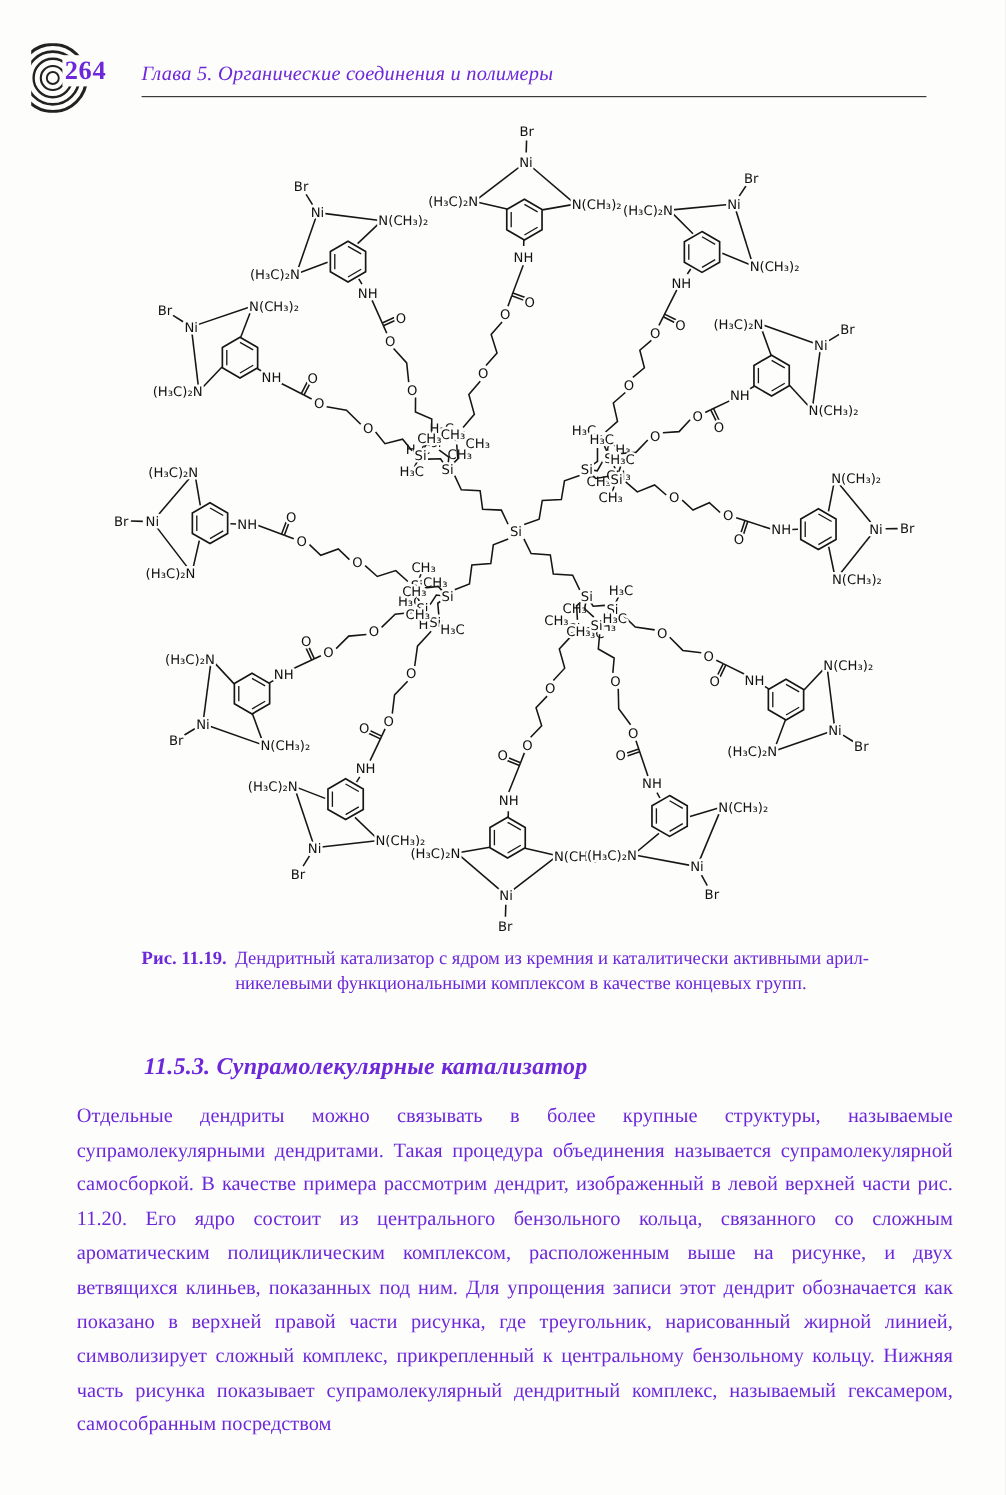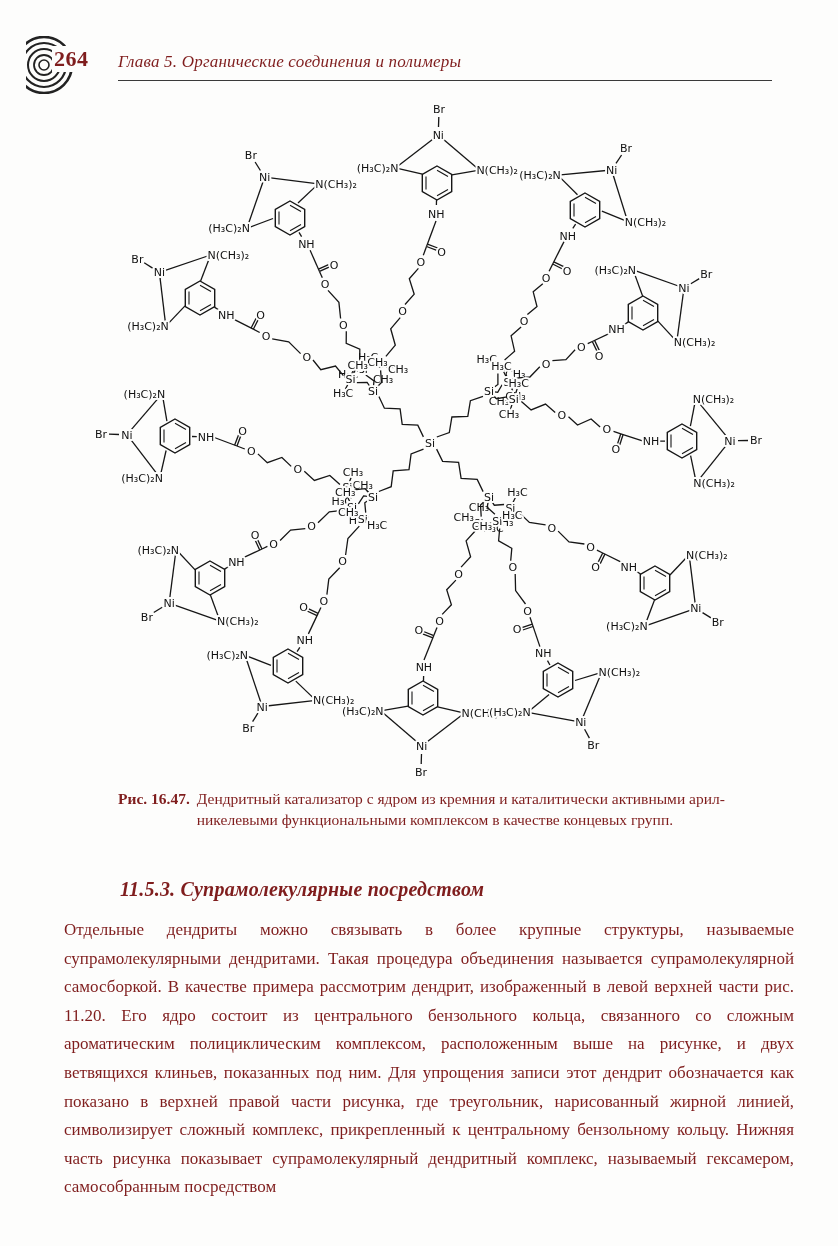--- a/index.html
+++ b/index.html
@@ -2,21 +2,21 @@
 <html><head>
 <meta charset="utf-8">
 <style>
   html,body{margin:0;padding:0;background:#e8e8e8;}
   .page{
     position:relative;
     width:838px;height:1246px;
     background:#fdfdfc;
     overflow:hidden;
     font-family:"Liberation Serif", serif;
-    color:#7f1d1d;
+    color:#6d28d9;
   }
   
   .header-row{position:absolute;top:36px;left:26px;right:60px;height:56px;}
   .logo{position:absolute;left:0;top:0;width:78px;height:58px;}
   .logo svg{position:absolute;left:0;top:0;}
   .pagenum{
     position:absolute;left:26px;top:10px;
     font-weight:bold;font-size:22px;
     background:#fdfdfc;padding:0 2px;
     letter-spacing:0.5px;
@@ -461,21 +461,21 @@
         <line x1="601.6" y1="574.4" x2="580.8" y2="624.2" stroke-width="1.3"></line>
         <line x1="584.6" y1="631.3" x2="589.4" y2="640.1" stroke-width="1.3"></line>
         <text x="530.7" y="618.3" text-anchor="end">(H₃C)₂N</text>
         <text x="598.6" y="578.4" text-anchor="start">N(CH₃)₂</text>
         <text x="580.8" y="628.2" text-anchor="middle">Ni</text>
         <text x="593.2" y="651.1" text-anchor="middle">Br</text>
       </svg>
   </div>
 
   <div class="caption">
-    <b>Рис. 16.47.</b>
+    <b>Рис. 11.19.</b>
     <span>Дендритный катализатор с ядром из кремния и каталитически активными арил-никелевыми функциональными комплексом в качестве концевых групп.</span>
   </div>
 
-  <div class="section-heading">11.5.3. Супрамолекулярные посредством</div>
+  <div class="section-heading">11.5.3. Супрамолекулярные катализатор</div>
 
   <div class="body-text">Отдельные дендриты можно связывать в более крупные структуры, называемые супрамолекулярными дендритами. Такая процедура объединения называется супрамолекулярной самосборкой. В качестве примера рассмотрим дендрит, изображенный в левой верхней части рис. 11.20. Его ядро состоит из центрального бензольного кольца, связанного со сложным ароматическим полициклическим комплексом, расположенным выше на рисунке, и двух ветвящихся клиньев, показанных под ним. Для упрощения записи этот дендрит обозначается как показано в верхней правой части рисунка, где треугольник, нарисованный жирной линией, символизирует сложный комплекс, прикрепленный к центральному бензольному кольцу. Нижняя часть рисунка показывает супрамолекулярный дендритный комплекс, называемый гексамером, самособранным посредством</div>
 
 </div>
 
 </body></html>

